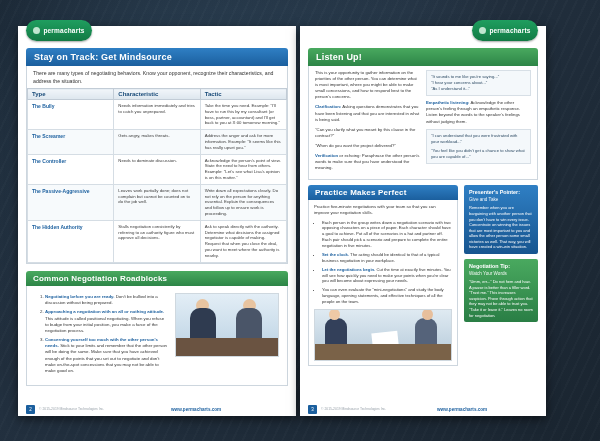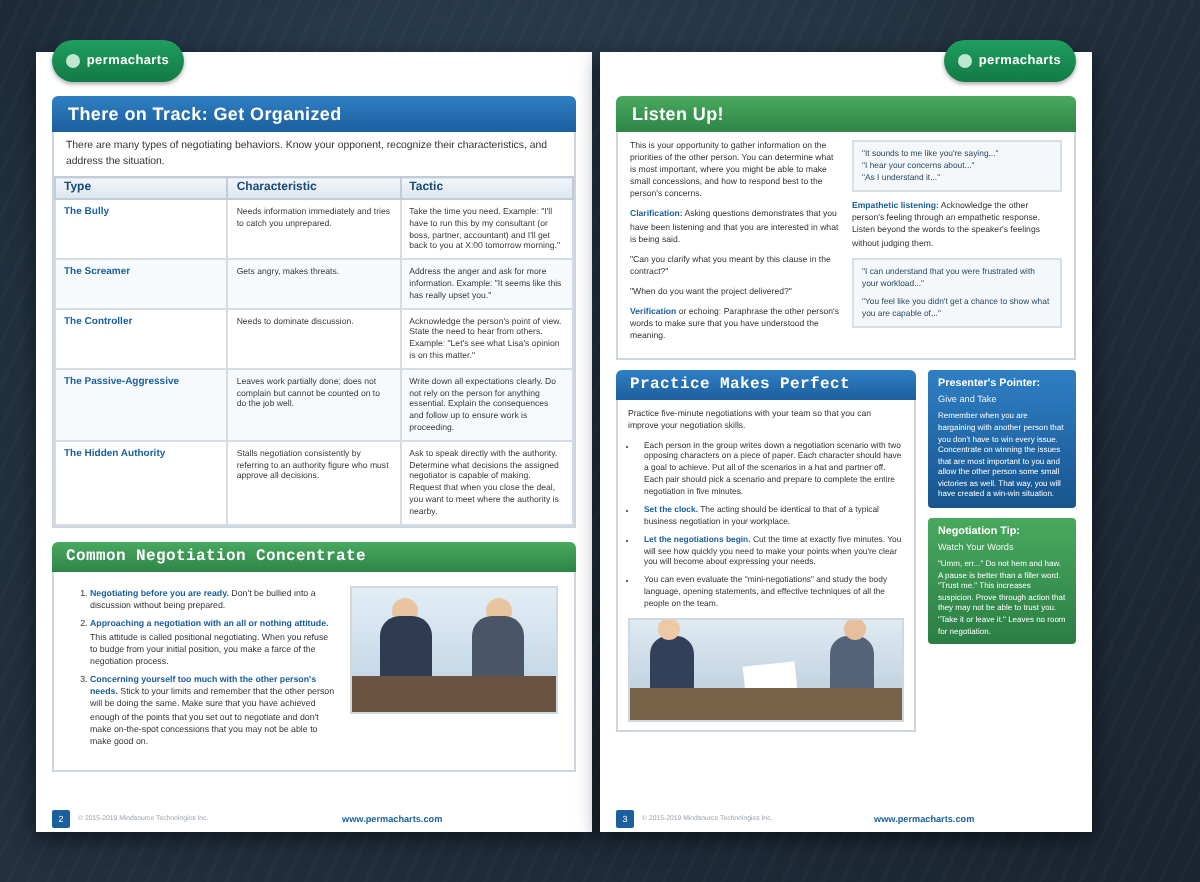--- a/index.html
+++ b/index.html
@@ -62,21 +62,21 @@
   .bar {
     background: linear-gradient(#2f7fc4,#1b5f9e);
     color: #fff;
     font-size: 9px;
     font-weight: bold;
     padding: 4px 8px;
     border-radius: 3px 3px 0 0;
     letter-spacing: .2px;
   }
   .bar.green { background: linear-gradient(#49a95f,#2d8547); }
-  .bar.small { font-size: 8px; padding: 3px 7px; font-family: Liberation Mono, monospace; }
+  .bar.small { font-size: 8px; padding: 3px 7px; }
 
   .panel { border: 1px solid #cdd6de; border-top: none; background:#fff; }
 
   .intro {
     font-size: 5.2px; line-height: 1.45; color: #333;
     padding: 4px 6px 3px 6px;
   }
 
   
   table.chart { width: 100%; border-collapse: collapse; table-layout: fixed; }
@@ -183,21 +183,21 @@
   <div class="spread page-left">
     <div class="pg-inner">
 
       <div class="logo-tab logo-left">
         <span class="dot"></span>
         <span>permacharts</span>
       </div>
 
       <div style="height:16px"></div>
 
-      <div class="bar">There on Track: Get Organized</div>
+      <div class="bar">Stay on Track: Get Mindsource</div>
       <div class="panel">
         <div class="intro">There are many types of negotiating behaviors. Know your opponent, recognize their characteristics, and address the situation.</div>
 
         <table class="chart">
           <thead>
             <tr>
               <th>Type</th>
               <th>Characteristic</th>
               <th>Tactic</th>
             </tr>
@@ -226,21 +226,21 @@
             <tr>
               <td class="type">The Hidden Authority</td>
               <td>Stalls negotiation consistently by referring to an authority figure who must approve all decisions.</td>
               <td>Ask to speak directly with the authority. Determine what decisions the assigned negotiator is capable of making. Request that when you close the deal, you want to meet where the authority is nearby.</td>
             </tr>
           </tbody>
         </table>
       </div>
 
       <div class="roadblocks">
-        <div class="bar green small">Common Negotiation Concentrate</div>
+        <div class="bar green small">Common Negotiation Roadblocks</div>
         <div class="panel" style="display:flex; gap:5px;">
           <div style="flex:1; padding:4px 2px 4px 2px;">
             <ol class="rb">
               <li>
                 <b>Negotiating before you are ready.</b><span> Don't be bullied into a discussion without being prepared.</span>
               </li>
               <li>
                 <b>Approaching a negotiation with an all or nothing attitude.</b><span> This attitude is called positional negotiating. When you refuse to budge from your initial position, you make a farce of the negotiation process.</span>
               </li>
               <li>

